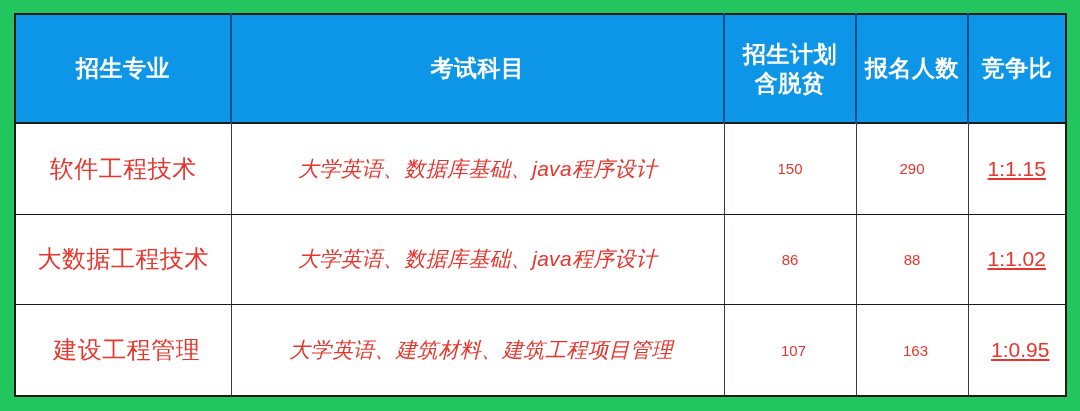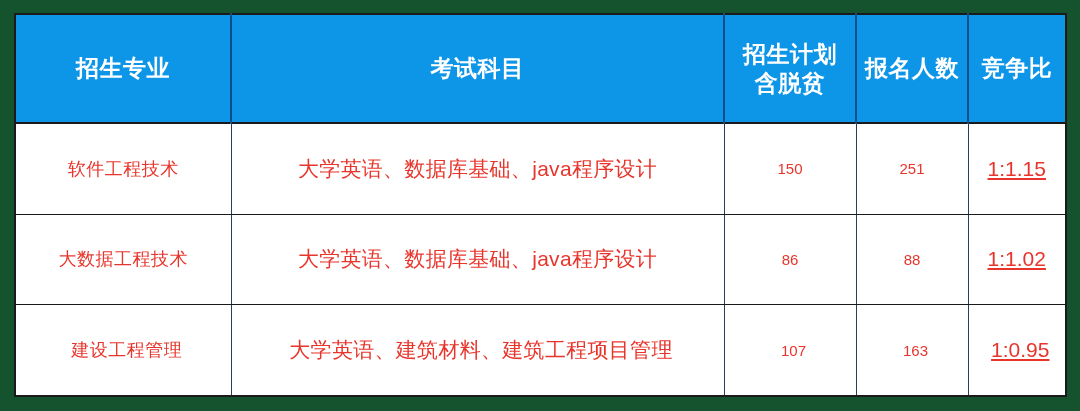--- a/index.html
+++ b/index.html
@@ -10,21 +10,21 @@
   body {
     width: 1080px;
     height: 411px;
     font-family: "Liberation Sans", "DejaVu Sans", sans-serif;
     overflow: hidden;
   }
   .page {
     position: relative;
     width: 1080px;
     height: 411px;
-    background: #14532d;
+    background: #22c55e;
   }
   .table-wrap {
     position: absolute;
     left: 14px;
     top: 13px;
     width: 1051px;
     height: 384px;
   }
   table.admissions {
     border-collapse: collapse;
@@ -65,22 +65,22 @@
     vertical-align: middle;
     height: 55px;
     padding: 0 5px;
     border-right: 1.5px solid #2a3f55;
     border-bottom: 1.5px solid #1a1a1a;
     white-space: nowrap;
   }
   tbody td:last-child { border-right: none; text-decoration: underline; }
   tbody tr:last-child td { border-bottom: none; padding-left: 12px; }
 
-  tbody td.col-major { font-size: 18px; letter-spacing: 0.5px; }
-  tbody td.col-subject { font-size: 21px; letter-spacing: 0.3px; }
+  tbody td.col-major { font-size: 24px; letter-spacing: 0.5px; }
+  tbody td.col-subject { font-size: 21px; letter-spacing: 0.3px; font-style: italic; }
   tbody td.col-num { font-size: 15px; }
   tbody td.col-ratio { font-size: 21px; }
 </style>
 </head>
 <body>
 
 <div class="page">
   <div class="table-wrap">
     <table class="admissions">
       <colgroup>
@@ -108,21 +108,21 @@
           <th>
             <span class="l1">竞争比</span>
           </th>
         </tr>
       </thead>
       <tbody>
         <tr>
           <td class="col-major">软件工程技术</td>
           <td class="col-subject">大学英语、数据库基础、java程序设计</td>
           <td class="col-num">150</td>
-          <td class="col-num">251</td>
+          <td class="col-num">290</td>
           <td class="col-ratio">1:1.15</td>
         </tr>
         <tr>
           <td class="col-major">大数据工程技术</td>
           <td class="col-subject">大学英语、数据库基础、java程序设计</td>
           <td class="col-num">86</td>
           <td class="col-num">88</td>
           <td class="col-ratio">1:1.02</td>
         </tr>
         <tr>

